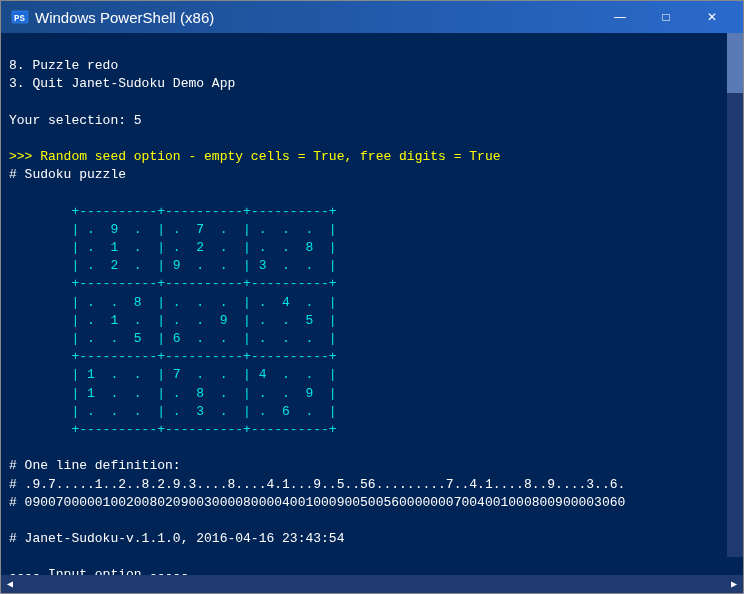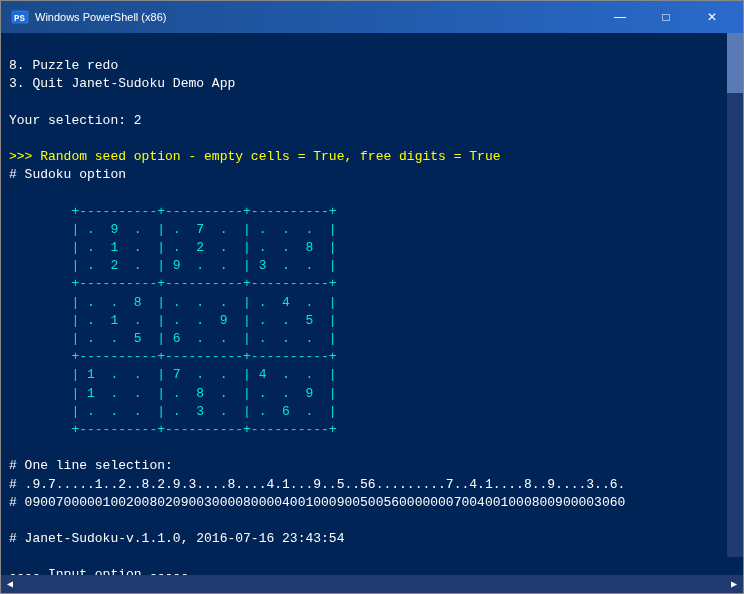--- a/index.html
+++ b/index.html
@@ -42,21 +42,21 @@
 
     .title-bar-icon svg {
       width: 18px;
       height: 18px;
     }
 
     .title-bar-text {
       flex: 1;
       color: white;
       font-family: 'Segoe UI', Arial, sans-serif;
-      font-size: 11px;
+      font-size: 15px;
       font-weight: 400;
     }
 
     .title-bar-controls {
       display: flex;
       gap: 0;
     }
 
     .title-bar-btn {
       width: 46px;
@@ -166,44 +166,44 @@
       <button class="title-bar-btn">□</button>
       <button class="title-bar-btn close-btn">✕</button>
     </div>
   </div>
 
   <div class="terminal-area">
     <div class="terminal-content">
 <span>8. Puzzle redo</span>
 <span>3. Quit Janet-Sudoku Demo App</span>
 
-<span>Your selection: 2</span>
+<span>Your selection: 5</span>
 
 <span class="text-yellow">&gt;&gt;&gt; Random seed option - empty cells = True, free digits = True</span>
-<span># Sudoku option</span>
+<span># Sudoku puzzle</span>
 
 <span class="sudoku-grid">        +----------+----------+----------+
         | .  9  .  | .  7  .  | .  .  .  |
         | .  1  .  | .  2  .  | .  .  8  |
         | .  2  .  | 9  .  .  | 3  .  .  |
         +----------+----------+----------+
         | .  .  8  | .  .  .  | .  4  .  |
         | .  1  .  | .  .  9  | .  .  5  |
         | .  .  5  | 6  .  .  | .  .  .  |
         +----------+----------+----------+
         | 1  .  .  | 7  .  .  | 4  .  .  |
         | 1  .  .  | .  8  .  | .  .  9  |
         | .  .  .  | .  3  .  | .  6  .  |
         +----------+----------+----------+</span>
 
-<span># One line selection:</span>
+<span># One line definition:</span>
 <span># .9.7.....1..2..8.2.9.3....8....4.1...9..5..56.........7..4.1....8..9....3..6.</span>
 <span># 09007000001002008020900300008000040010009005005600000007004001000800900003060</span>
 
-<span># Janet-Sudoku-v.1.1.0, 2016-07-16 23:43:54</span>
+<span># Janet-Sudoku-v.1.1.0, 2016-04-16 23:43:54</span>
 
 <span>---- Input option -----</span>
 
 
 
 
 
 
 
 

